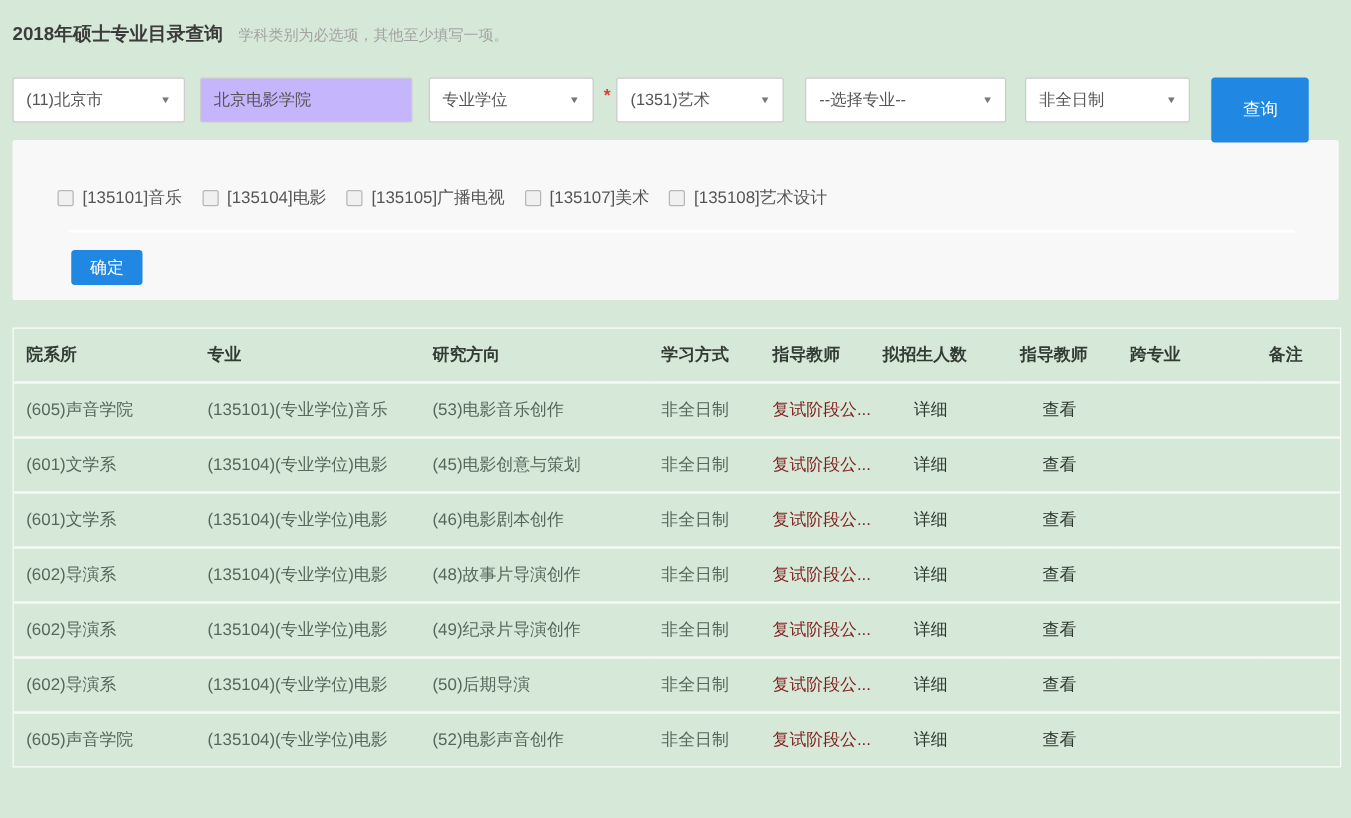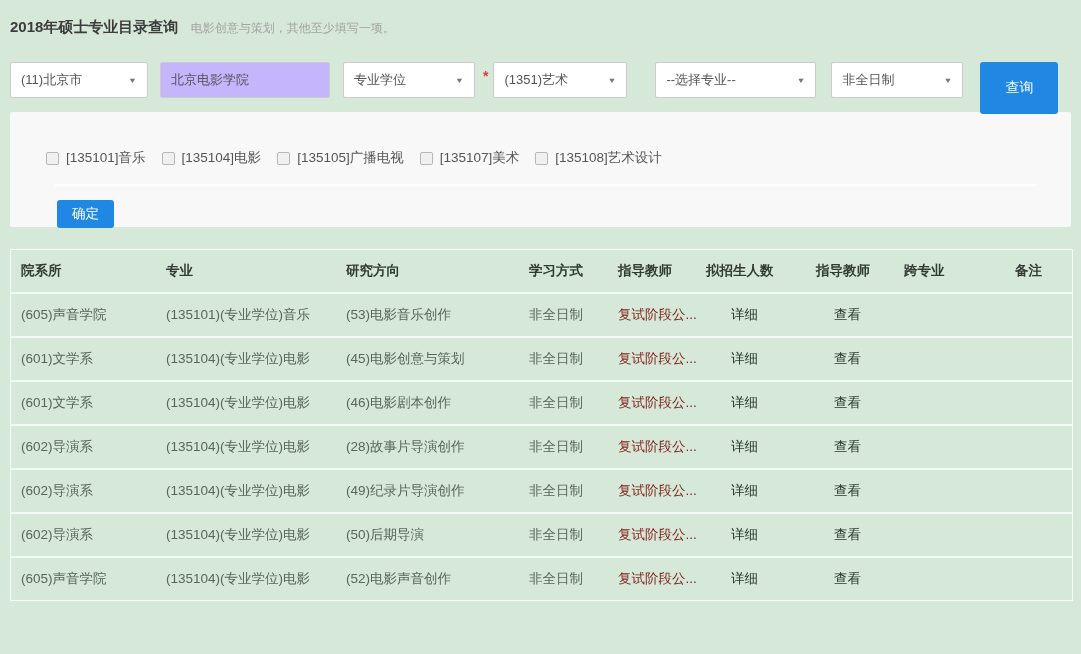--- a/index.html
+++ b/index.html
@@ -26,40 +26,40 @@
   .sel {
     display: inline-flex; align-items: center; justify-content: space-between;
     height: 36px; padding: 0 10px;
     background: #ffffff; border: 1px solid #cccccc; border-radius: 2px;
     font-size: 13px; color: #555555; cursor: pointer; flex-shrink: 0;
   }
   .sel .caret { font-size: 9px; color: #777777; margin-left: 8px; transform: scaleY(0.85); }
   .sel-province { width: 138px; }
   .sel-degree   { width: 132px; margin-left: 13px; }
   .sel-discipline { width: 134px; margin-left: 5px; }
-  .sel-major    { width: 161px; margin-left: 28px; }
+  .sel-major    { width: 161px; margin-left: 17px; }
   .sel-mode     { width: 132px; margin-left: 15px; }
   .school-input {
     width: 170px; height: 36px; margin-left: 12px; padding: 0 10px;
     background: #c4b5fd; border: 1px solid #cccccc; border-radius: 2px;
     font-size: 13px; color: #555555;
     font-family: "Liberation Sans", "DejaVu Sans", sans-serif;
   }
   .required-star {
     color: #e23c39; font-size: 14px; font-weight: bold;
     margin-left: 8px; padding-top: 6px; flex-shrink: 0;
   }
   .btn {
     background: #2087e2; color: #ffffff; border: none; border-radius: 3px;
     cursor: pointer; font-family: "Liberation Sans", "DejaVu Sans", sans-serif;
   }
   .btn-search { width: 78px; height: 52px; margin-left: 17px; font-size: 14px; flex-shrink: 0; }
   
   .panel {
-    margin: 14px 10px 0 10px; height: 115px;
+    margin: 14px 10px 0 10px; height: 128px;
     background: #f7f8f7; border-radius: 2px;
     padding: 36px 35px 11px 36px;
   }
   .chk-row { display: flex; align-items: center; height: 20px; }
   .chk-item {
     display: inline-flex; align-items: center; margin-right: 16px;
     font-size: 13.5px; color: #555555; cursor: pointer;
   }
   .chk-box {
     width: 13px; height: 13px; margin-right: 7px;
@@ -91,21 +91,21 @@
     color: #2c372f; cursor: pointer; gap: 44px;
   }
   .detail-toggle .caret { font-size: 10px; color: #2c372f; margin-left: 6px; }
   .view-link { margin-left: 18px; color: #2c372f; cursor: pointer; }
 </style>
 </head>
 <body>
 
 <div class="header">
   <span class="page-title">2018年硕士专业目录查询</span>
-  <span class="page-subtitle">电影创意与策划，其他至少填写一项。</span>
+  <span class="page-subtitle">学科类别为必选项，其他至少填写一项。</span>
 </div>
 
 <div class="filters">
   <div class="sel sel-province">
     <span>(11)北京市</span>
     <span class="caret">▼</span>
   </div>
   <input class="school-input" type="text" value="北京电影学院" style="">
   <div class="sel sel-degree">
     <span>专业学位</span>
@@ -230,21 +230,21 @@
       </td>
       <td>
         <span class="view-link">查看</span>
       </td>
       <td></td>
       <td></td>
     </tr>
     <tr>
       <td>(602)导演系</td>
       <td>(135104)(专业学位)电影</td>
-      <td>(28)故事片导演创作</td>
+      <td>(48)故事片导演创作</td>
       <td>非全日制</td>
       <td class="c-teacher">复试阶段公...</td>
       <td>
         <span class="detail-toggle">
           <span>详细</span>
           <span class="caret">▼</span>
         </span>
       </td>
       <td>
         <span class="view-link">查看</span>

